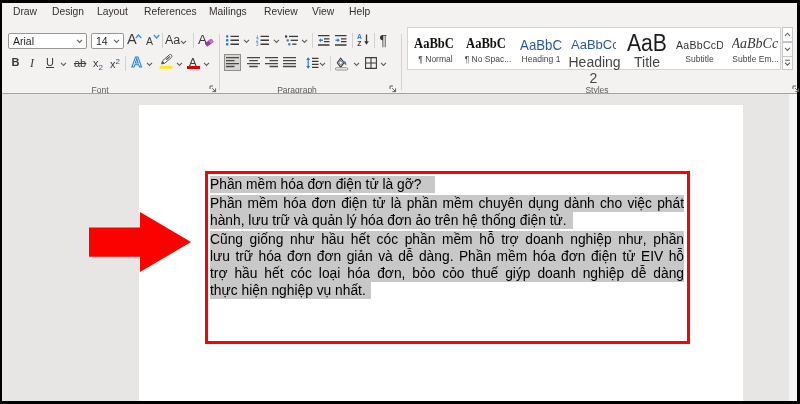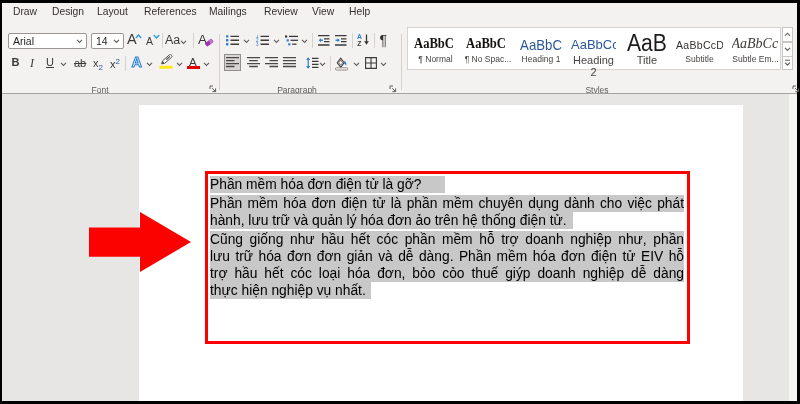--- a/index.html
+++ b/index.html
@@ -203,23 +203,23 @@
     <div class="vsep" style="left:398.5px; top:3px; height:56px;"></div>
 
     <div style="position:absolute; left:405px; top:-4px; width:374px; height:43px; background:#fff; border:1px solid #d6d3d1;"></div>
     <div class="ic" style="left:406.5px; top:4.2px; width:50px; text-align:center; font-family:'Liberation Serif',serif; font-weight:bold; font-size:15px; color:#14120f; transform:scaleX(0.84);">AaBbC</div>
     <div class="ic" style="left:406.5px; top:22.5px; width:54px; text-align:center; font-size:8.5px; color:#474543;">¶ Normal</div>
     <div class="ic" style="left:459px; top:4.2px; width:50px; text-align:center; font-family:'Liberation Serif',serif; font-weight:bold; font-size:15px; color:#14120f; transform:scaleX(0.84);">AaBbC</div>
     <div class="ic" style="left:457px; top:22.5px; width:58px; text-align:center; font-size:8.5px; color:#474543;">¶ No Spac...</div>
     <div class="ic" style="left:514px; top:4.5px; width:50px; text-align:center; font-size:15px; color:#2b579a; transform:scaleX(0.88);">AaBbC</div>
     <div class="ic" style="left:514px; top:22.5px; width:50px; text-align:center; font-size:8.5px; color:#474543;">Heading 1</div>
     <div class="ic" style="left:569px; top:6px; width:45px; text-align:left; font-size:13px; color:#2b579a; overflow:hidden; white-space:nowrap;">AaBbCcD</div>
-    <div class="ic" style="left:566.5px; top:22.5px; width:50px; text-align:center; font-size:11px; color:#474543;">Heading 2</div>
+    <div class="ic" style="left:566.5px; top:22.5px; width:50px; text-align:center; font-size:14px; color:#474543;">Heading 2</div>
     <div class="ic" style="left:620px; top:-1px; width:50px; text-align:center; font-size:23px; color:#1d1b1a; transform:scaleX(0.92);">AaB</div>
-    <div class="ic" style="left:620px; top:22.5px; width:50px; text-align:center; font-size:11px; color:#474543;">Title</div>
+    <div class="ic" style="left:620px; top:22.5px; width:50px; text-align:center; font-size:14px; color:#474543;">Title</div>
     <div class="ic" style="left:674px; top:7.5px; width:47px; text-align:center; font-size:10.5px; letter-spacing:0.3px; color:#33302e; overflow:hidden; white-space:nowrap;">AaBbCcD</div>
     <div class="ic" style="left:672.5px; top:22.5px; width:50px; text-align:center; font-size:8.5px; color:#474543;">Subtitle</div>
     <div class="ic" style="left:729.5px; top:5px; width:46px; text-align:left; font-family:'Liberation Serif',serif; font-style:italic; font-size:14px; color:#3b3937; overflow:hidden; white-space:nowrap;">AaBbCcD</div>
     <div class="ic" style="left:726.5px; top:22.5px; width:54px; text-align:center; font-size:8.5px; color:#474543;">Subtle Em...</div>
     <div style="position:absolute; left:779.5px; top:-4px; width:11px; height:15px; background:#fff; border:1px solid #c8c6c4;"></div>
     <div style="position:absolute; left:779.5px; top:10.5px; width:11px; height:15px; background:#fff; border:1px solid #c8c6c4;"></div>
     <div style="position:absolute; left:779.5px; top:25px; width:11px; height:14px; background:#fff; border:1px solid #c8c6c4;"></div>
     <svg class="chev" style="left:781.5px; top:1px;" width="7" height="5">
         <path d="M1 3.8 L3.5 1.2 L6 3.8" stroke="#605e5c" fill="none" stroke-width="1.1"></path>
       </svg>
@@ -235,21 +235,21 @@
         <path d="M1 4 V1 H4 M3.2 3.2 L6.6 6.6 M6.6 3.4 V6.6 H3.4" stroke="#605e5c" fill="none" stroke-width="1"></path>
       </svg>
   </div>
 </div>
 <div id="ribborder"></div>
 <div id="docarea">
   <div id="page"></div>
   <div id="scrollbar"></div>
   <div id="redbox">
     <div id="textblock">
-      <div class="ln"><span class="hl" style="padding-right:24px;">Phần mềm hóa đơn điện tử là gỡ?</span></div>
+      <div class="ln"><span class="hl" style="padding-right:14px;">Phần mềm hóa đơn điện tử là gỡ?</span></div>
       <div class="pgap"></div>
       <div class="ln"><span class="hl j">Phần mềm hóa đơn điện tử là phần mềm chuyên dụng dành cho việc phát</span></div>
       <div class="ln"><span class="hl" style="padding-right:6px;">hành, lưu trữ và quản lý hóa đơn ảo trên hệ thống điện tử.</span></div>
       <div class="pgap"></div>
       <div class="ln"><span class="hl j">Cũng giống như hầu hết cóc phần mềm hỗ trợ doanh nghiệp như, phần</span></div>
       <div class="ln"><span class="hl j">lưu trữ hóa đơn đơn giản và dễ dàng. Phần mềm hóa đơn điện tử EIV hỗ</span></div>
       <div class="ln"><span class="hl j">trợ hầu hết cóc loại hóa đơn, bỏo cỏo thuế giýp doanh nghiệp dễ dàng</span></div>
       <div class="ln"><span class="hl" style="padding-right:5px;">thực hiện nghiệp vụ nhất.</span></div>
     </div>
   </div>

